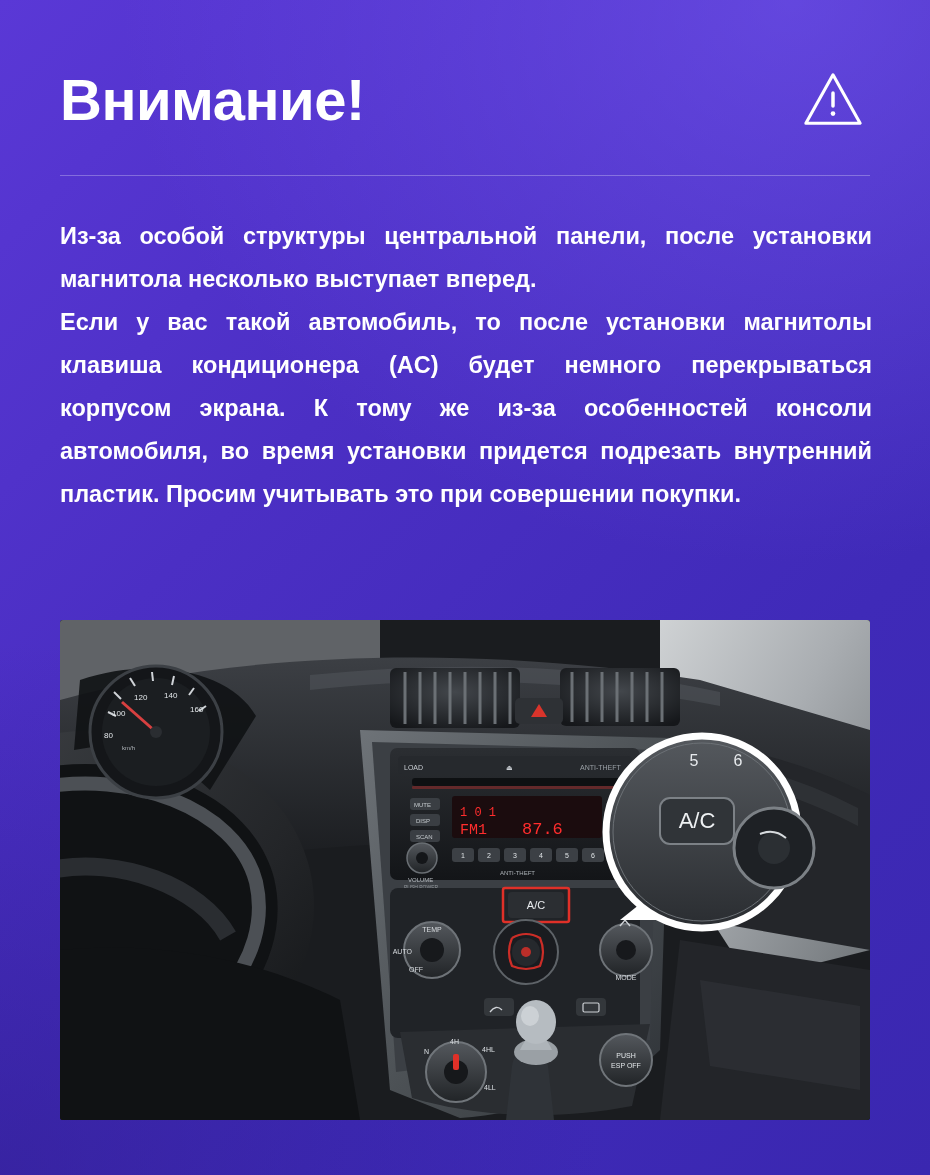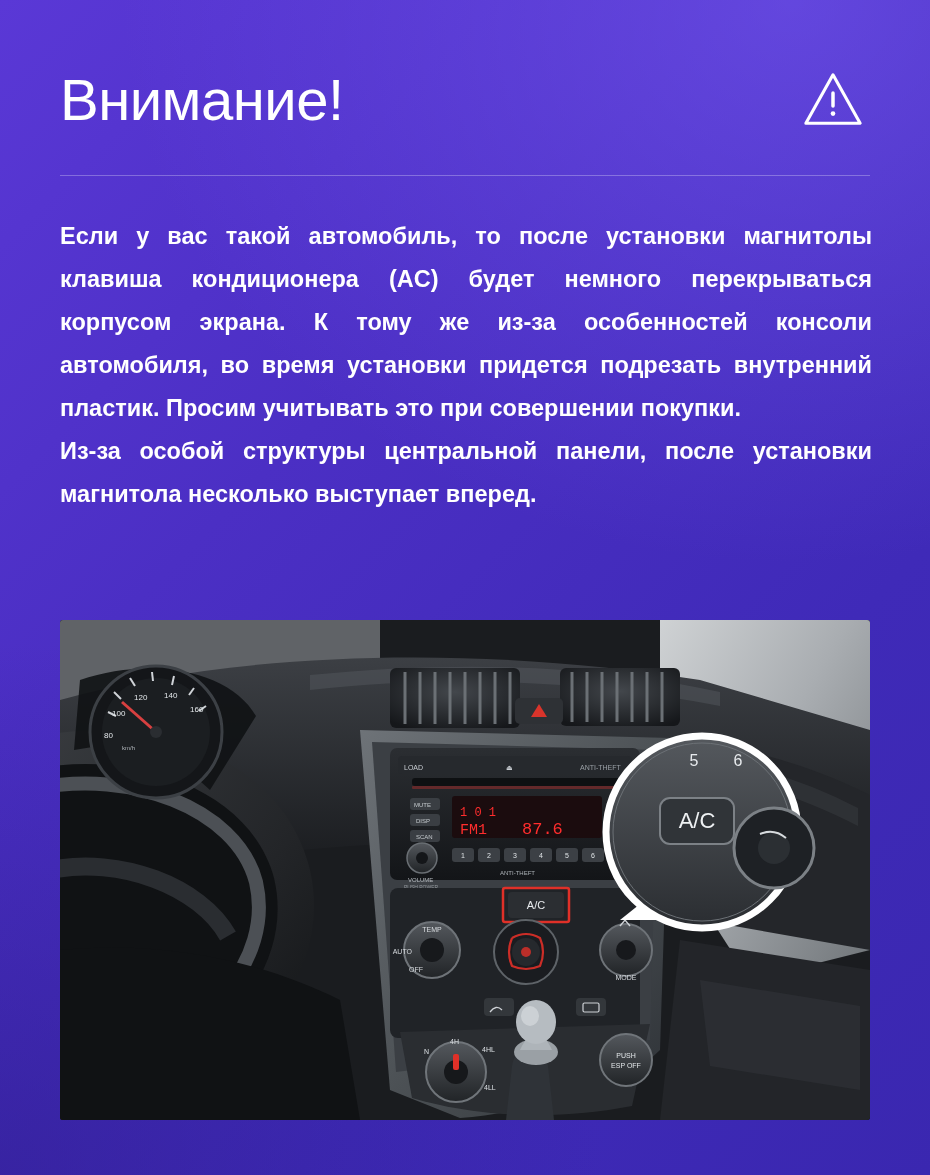--- a/index.html
+++ b/index.html
@@ -31,21 +31,21 @@
     top: 55px;
     left: 60px;
     right: 60px;
     height: 90px;
     display: flex;
     align-items: center;
     justify-content: space-between;
   }
   .title {
     font-size: 58px;
-    font-weight: normal;
+    font-weight: bold;
     letter-spacing: -0.5px;
     line-height: 1;
     margin: 0;
     color: #ffffff;
   }
   .warn-icon {
     width: 62px;
     height: 62px;
     display: block;
     margin-right: 6px;
@@ -107,22 +107,22 @@
         <path d="M32 6 L60 56 H4 Z" stroke="#ffffff" stroke-width="3.2" stroke-linejoin="round" fill="none"></path>
         <rect x="30.2" y="23" width="3.6" height="17" rx="1.8" fill="#ffffff"></rect>
         <circle cx="32" cy="46" r="2.4" fill="#ffffff"></circle>
       </svg>
     </span>
   </div>
 
   <div class="divider"></div>
 
   <div class="body-text">
+    <p>Из-за особой структуры центральной панели, после установки магнитола несколько выступает вперед.</p>
     <p>Если у вас такой автомобиль, то после установки магнитолы клавиша кондиционера (AC) будет немного перекрываться корпусом экрана. К тому же из-за особенностей консоли автомобиля, во время установки придется подрезать внутренний пластик. Просим учитывать это при совершении покупки.</p>
-    <p>Из-за особой структуры центральной панели, после установки магнитола несколько выступает вперед.</p>
   </div>
 
   <div class="photo-wrap">
     <svg viewBox="0 0 810 500" xmlns="http://www.w3.org/2000/svg">
       <defs>
         <linearGradient id="dashTop" x1="0" y1="0" x2="0" y2="1">
           <linearGradient></linearGradient>
         </linearGradient>
         <linearGradient id="gWindow" x1="0" y1="0" x2="1" y2="1">
           <stop offset="0%" stop-color="#cfd2d4"></stop>

